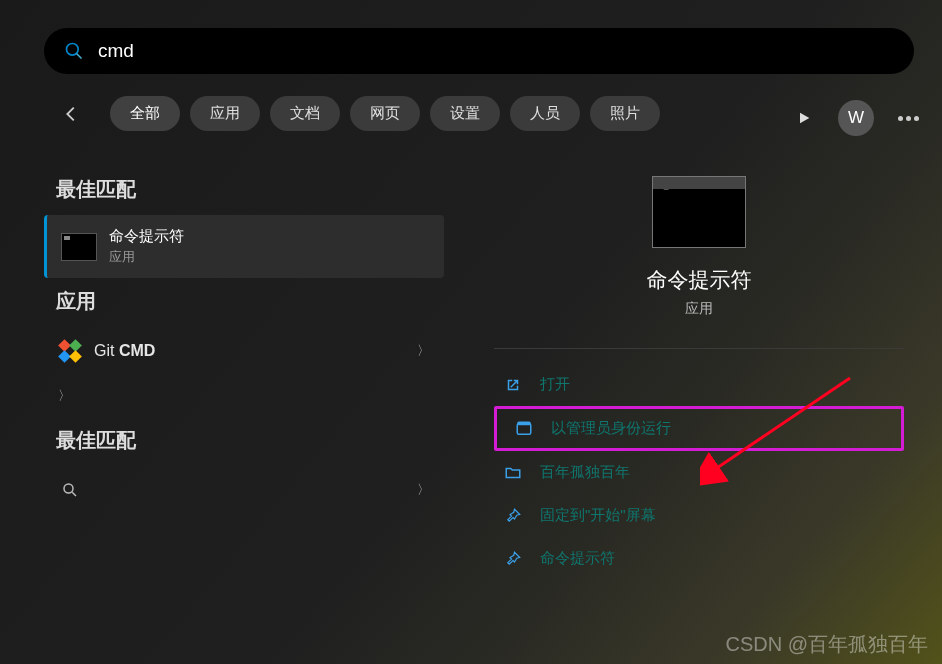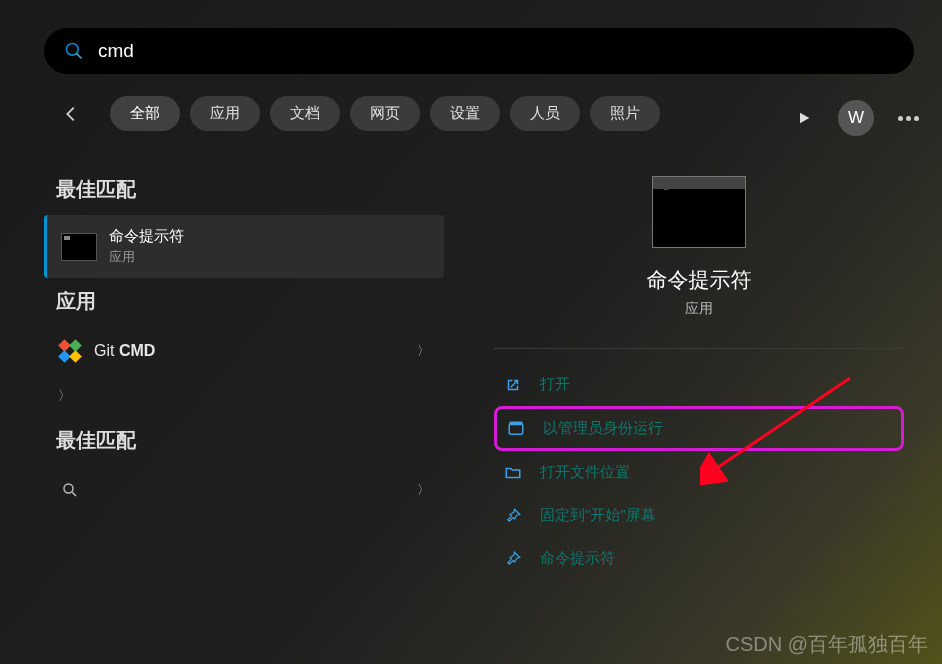--- a/index.html
+++ b/index.html
@@ -105,22 +105,22 @@
     }
     .preview-title { font-size: 21px; color: #fff; margin-bottom: 6px; }
     .preview-sub { font-size: 14px; color: #bbb; }
     .divider { border: none; border-top: 1px solid #3a3a3a; margin: 14px 20px; }
     .action {
       display: flex; align-items: center; gap: 18px;
       padding: 12px 30px; font-size: 15px; color: #0f766e; cursor: pointer;
     }
     .action-icon { width: 18px; height: 18px; flex-shrink: 0; }
     .highlighted {
-      border: 3px solid #d41cd4; border-radius: 8px;
-      margin: 0 20px; padding: 10px 10px;
+      border: 3px solid #d41cd4; border-radius: 2px;
+      margin: 0 20px; padding: 10px 18px;
     }
     .highlighted .action { padding: 0; }
 
     .annotation-arrow {
       position: absolute; top: 370px; left: 700px;
       pointer-events: none;
     }
     .watermark {
       position: absolute; bottom: 6px; right: 14px;
       color: rgba(255,255,255,0.4); font-size: 20px;
@@ -246,21 +246,21 @@
       <span>以管理员身份运行</span>
     </div>
   </div>
 
   <div class="action">
     <span class="action-icon">
       <svg viewBox="0 0 24 24" width="18" height="18">
           <path d="M3 6h6l2 2h10v10H3V6z" fill="none" stroke="#3aa0e8" stroke-width="2"></path>
         </svg>
     </span>
-    <span>打开文件位置</span>
+    <span>百年孤独百年</span>
   </div>
 
   <div class="action">
     <span class="action-icon">
       <svg viewBox="0 0 24 24" width="18" height="18">
           <path d="M14 3l7 7-4 1-3 5-2-2-5 5-2-2 5-5-2-2 5-3 1-4z" fill="none" stroke="#3aa0e8" stroke-width="1.6"></path>
         </svg>
     </span>
     <span>固定到"开始"屏幕</span>
   </div>

